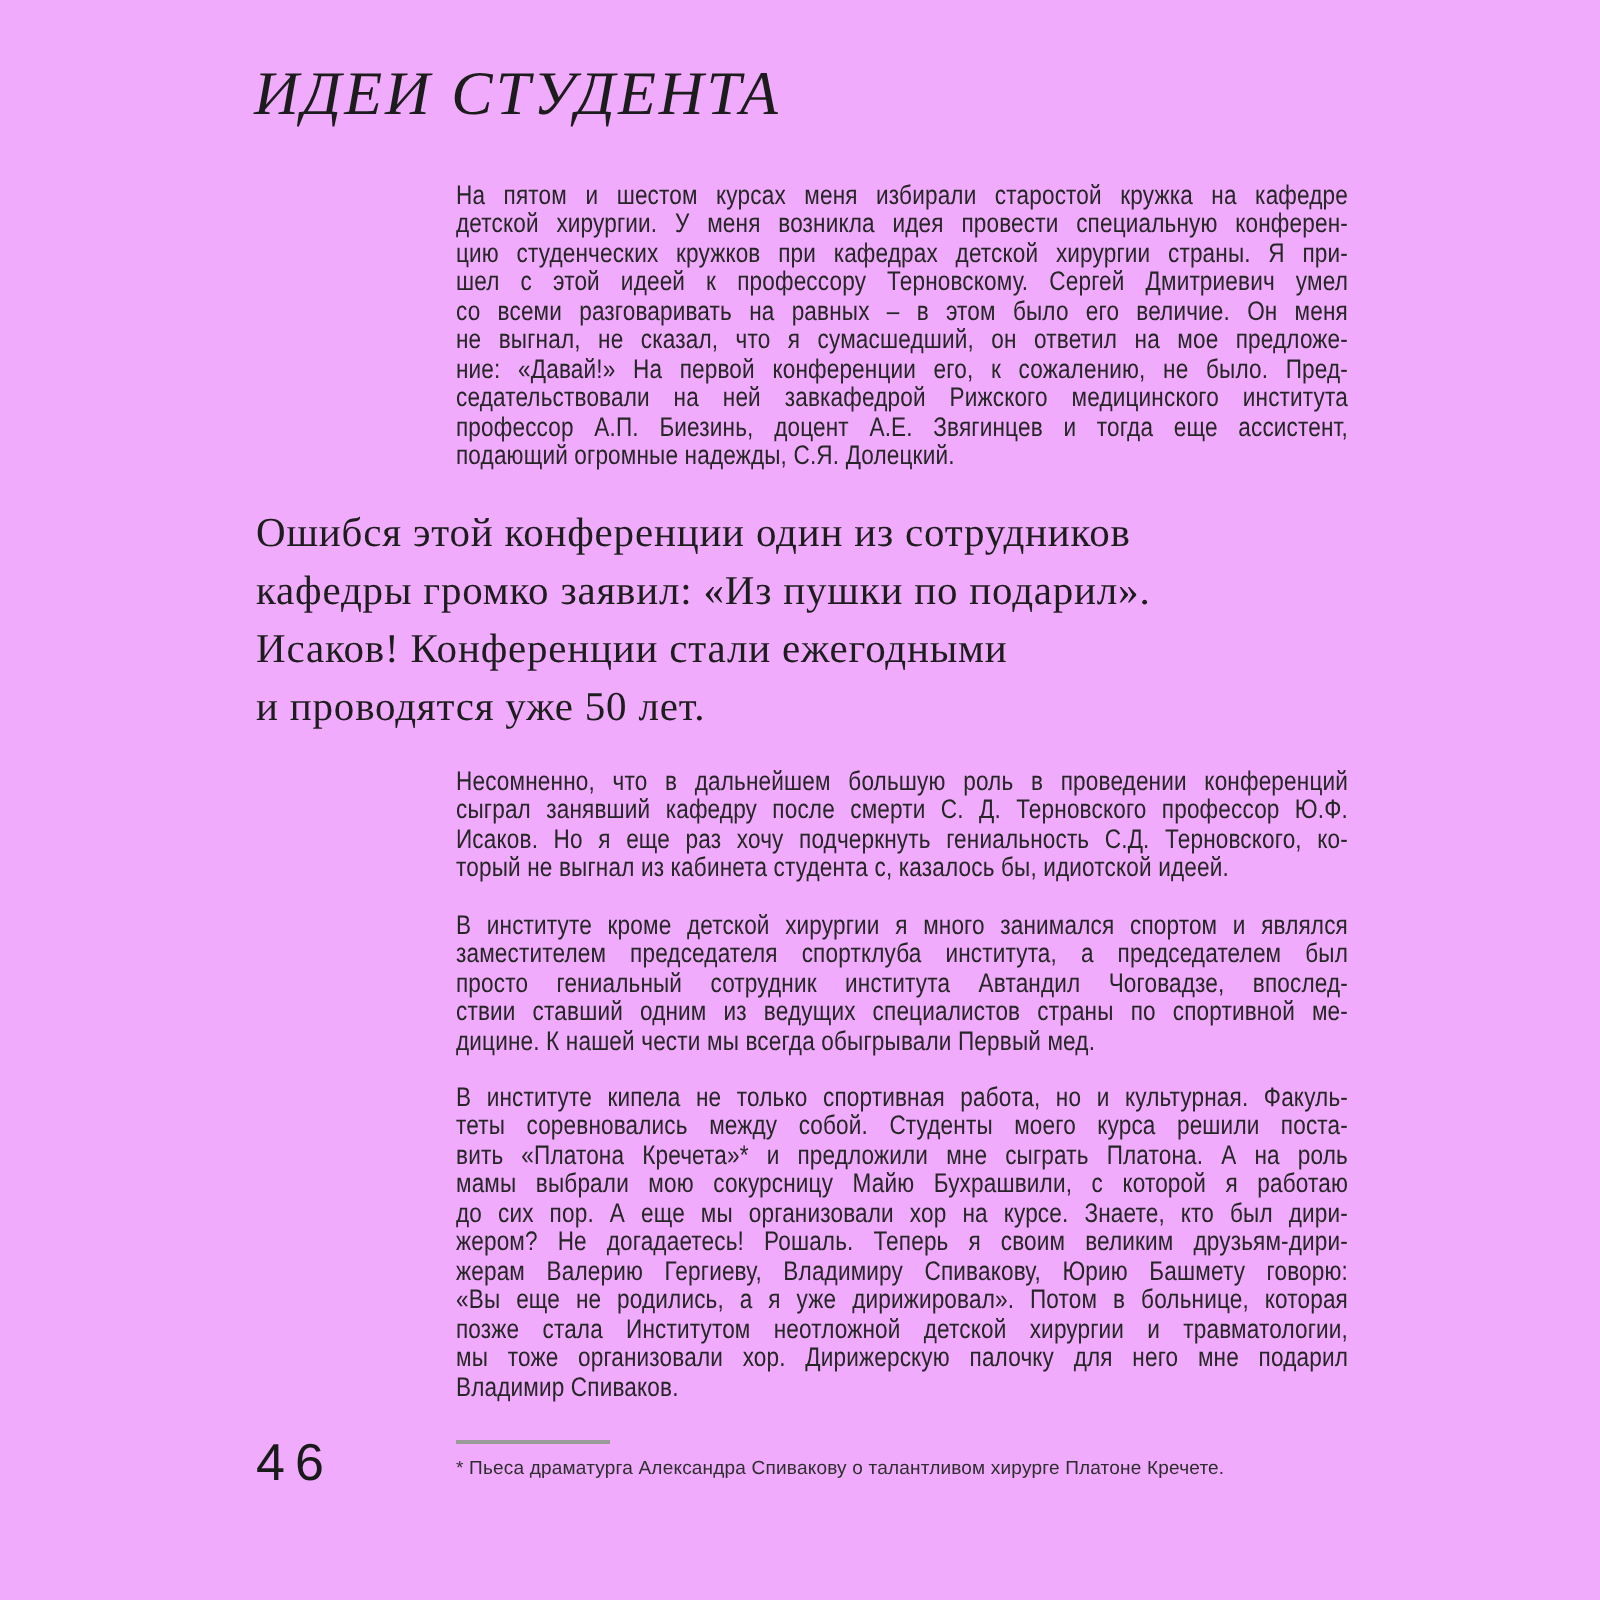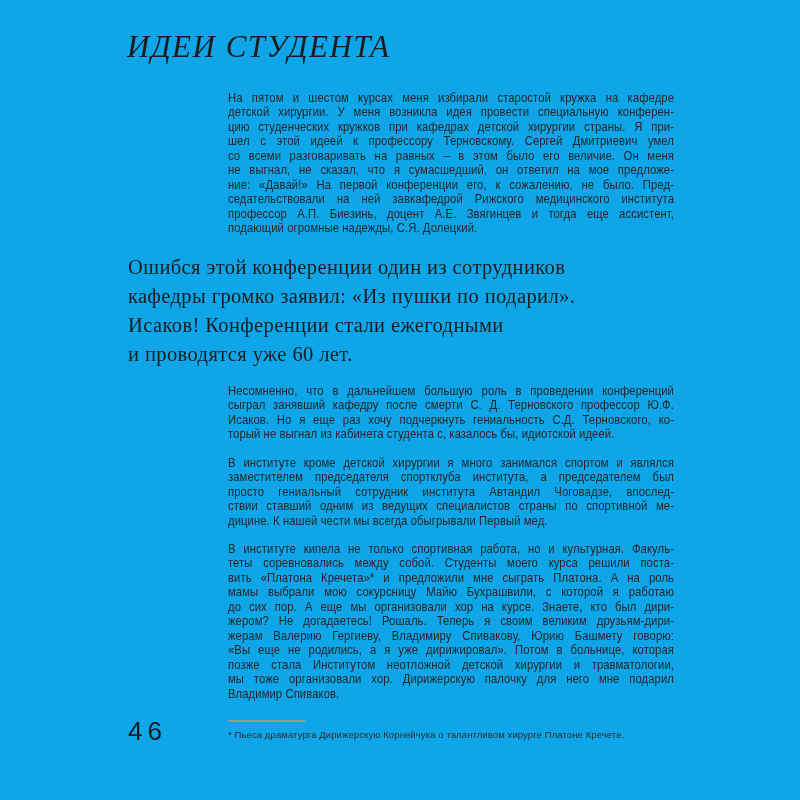--- a/index.html
+++ b/index.html
@@ -12,21 +12,21 @@
     height: 800px;
     position: relative;
     overflow: hidden;
     font-family: "Liberation Sans", sans-serif;
     color: #242424;
     -webkit-font-smoothing: antialiased;
   }
   .page {
     position: absolute;
     inset: 0;
-    background: #0ea5e9;
+    background: #f0abfc;
   }
   
   .title {
     position: absolute;
     left: 127px;
     top: 30px;
     margin: 0;
     font-family: "Liberation Serif", serif;
     font-style: italic;
     font-weight: 500;
@@ -118,21 +118,21 @@
       <div>ние: «Давай!» На первой конференции его, к сожалению, не было. Пред-</div>
       <div>седательствовали на ней завкафедрой Рижского медицинского института</div>
       <div>профессор А.П. Биезинь, доцент А.Е. Звягинцев и тогда еще ассистент,</div>
       <div>подающий огромные надежды, С.Я. Долецкий.</div>
     </div>
 
   <div class="quote">
       <div>Ошибся этой конференции один из сотрудников</div>
       <div>кафедры громко заявил: «Из пушки по подарил».</div>
       <div>Исаков! Конференции стали ежегодными</div>
-      <div>и проводятся уже 60 лет.</div>
+      <div>и проводятся уже 50 лет.</div>
     </div>
 
   <div class="para p2">
       <div>Несомненно, что в дальнейшем большую роль в проведении конференций</div>
       <div>сыграл занявший кафедру после смерти С. Д. Терновского профессор Ю.Ф.</div>
       <div>Исаков. Но я еще раз хочу подчеркнуть гениальность С.Д. Терновского, ко-</div>
       <div>торый не выгнал из кабинета студента с, казалось бы, идиотской идеей.</div>
     </div>
 
   <div class="para p3">
@@ -154,16 +154,16 @@
       <div>«Вы еще не родились, а я уже дирижировал». Потом в больнице, которая</div>
       <div>позже стала Институтом неотложной детской хирургии и травматологии,</div>
       <div>мы тоже организовали хор. Дирижерскую палочку для него мне подарил</div>
       <div>Владимир Спиваков.</div>
     </div>
 
   <div class="pagenum">46</div>
 
   <div class="footnote-block">
     <div class="footnote-rule"></div>
-    <div class="footnote-text">* Пьеса драматурга Дирижерскую Корнейчука о талантливом хирурге Платоне Кречете.</div>
+    <div class="footnote-text">* Пьеса драматурга Александра Спивакову о талантливом хирурге Платоне Кречете.</div>
   </div>
 
 </div>
 
 </body></html>

